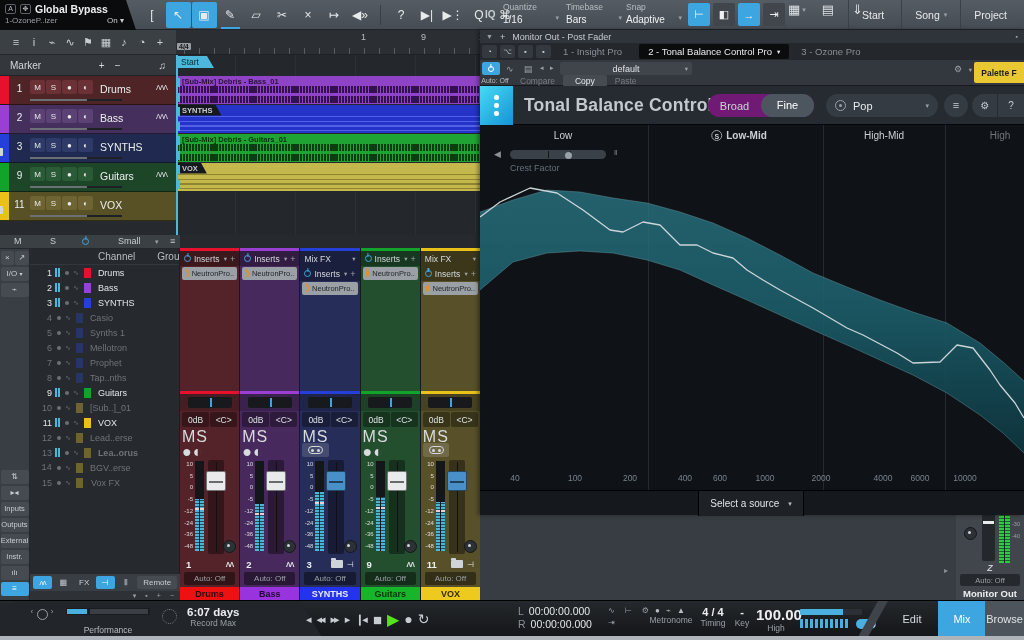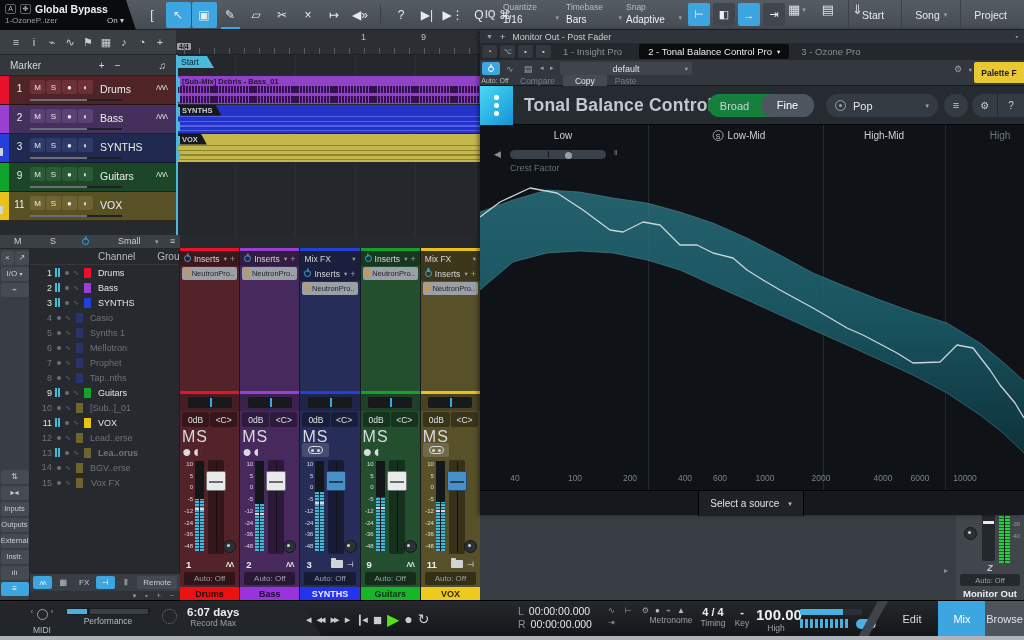--- a/index.html
+++ b/index.html
@@ -147,21 +147,21 @@
 .pp-box .ct{position:absolute;right:4px;font-size:6.5px;color:#9aa0a6}
 .pp-cmp{position:absolute;left:40px;top:15px;display:flex;gap:8px;font-size:8.5px;color:#787e84;align-items:center}
 .pp-copy{background:#454b51;color:#e4e7ea;padding:1px 12px;border-radius:2px}
 .pp-gear{position:absolute;right:62px;top:4px;font-size:9px;color:#9aa0a6}
 .pp-ct2{position:absolute;right:52px;top:6px;font-size:6.5px;color:#9aa0a6}
 .pp-pal{position:absolute;right:0;top:2px;width:50px;height:21px;background:#e9c832;color:#1a1d20;font-size:8.5px;font-weight:bold;display:flex;align-items:center;justify-content:center;border-radius:2px 0 0 2px;white-space:nowrap;overflow:hidden}
 .p-head{height:39px;background:#262b31;position:relative;border-bottom:1px solid #05070a}
 .logo{position:absolute;left:0;top:0;width:33px;height:39px;background:linear-gradient(135deg,#48daf4,#1493d6);display:flex;flex-direction:column;align-items:center;justify-content:center;gap:3.5px}
 .ld{width:4.5px;height:4.5px;background:#fff;border-radius:50%}
 .p-title{position:absolute;left:44px;top:9px;font-size:17.5px;font-weight:bold;color:#c2c8cd;letter-spacing:.2px}
-.bf{position:absolute;left:228px;top:8px;width:106px;height:23px;background:#15803d;border-radius:12px;display:flex;font-size:11px;color:#cdd2d6;align-items:center}
+.bf{position:absolute;left:228px;top:8px;width:106px;height:23px;background:#701a75;border-radius:12px;display:flex;font-size:11px;color:#cdd2d6;align-items:center}
 .bf-b{flex:1;text-align:center}
 .bf-f{flex:1;text-align:center;background:#4d565f;border-radius:12px;height:23px;line-height:23px;color:#fff}
 .tgt{position:absolute;left:346px;top:8px;width:112px;height:23px;background:#343b43;border-radius:12px;display:flex;align-items:center;padding:0 9px;gap:7px;font-size:11px;color:#e8eaec}
 .tgt-ic{width:11px;height:11px;border:1.3px solid #9aa0a6;border-radius:50%;position:relative;flex:0 0 11px}
 .tgt-ic::after{content:"";position:absolute;left:2.5px;top:2.5px;width:3px;height:3px;border-radius:50%;background:#9aa0a6}
 .tgt .ct{margin-left:auto;font-size:7px;color:#9aa0a6}
 .pl-menu{position:absolute;left:464px;top:8px;width:24px;height:23px;background:#343b43;border-radius:12px;text-align:center;line-height:23px;color:#c8cdd2;font-size:11px}
 .pl-grp{position:absolute;left:492px;top:8px;width:78px;height:23px;background:#343b43;border-radius:12px;display:flex}
 .pl-grp span{flex:1;text-align:center;line-height:23px;font-size:10px;color:#c8cdd2;border-left:1px solid #262b31}
 .pl-grp span:first-child{border-left:none}
@@ -196,21 +196,21 @@
 .mn-auto{position:absolute;left:4px;top:69px;width:60px;height:12px;background:rgba(0,0,0,.42);border-radius:2px;font-size:7.5px;color:#9aa0a6;display:flex;align-items:center;justify-content:center}
 .mn-name{position:absolute;left:0;top:83px;width:100%;text-align:center;font-size:9.5px;font-weight:bold;color:#eceef0}
 #sidearrow{position:absolute;left:944px;top:566px;font-size:8px;color:#8a9096}
 
 #transport{position:absolute;left:0;top:600px;width:1024px;height:36px;background:linear-gradient(#25282c,#141619);border-top:1px solid #000}
 .tp-shape{position:absolute;left:0;top:0;width:322px;height:36px;background:#22252a;clip-path:polygon(0 8px,16px 0,300px 0,322px 36px,0 36px)}
 .t-midi{position:absolute;left:24px;top:5px;width:36px;text-align:center}
 .midi-ic{display:inline-block;width:11px;height:11px;border:1.3px solid #9aa0a6;border-radius:50%;position:relative}
 .midi-ic::before{content:"‹";position:absolute;left:-7px;top:-3px;font-size:8px;color:#9aa0a6}
 .midi-ic::after{content:"›";position:absolute;right:-7px;top:-3px;font-size:8px;color:#9aa0a6}
-.t-lbl{font-size:8.5px;color:#b8bdc2;margin-top:1px}
+.t-lbl{font-size:8.5px;color:#b8bdc2;margin-top:10px}
 .t-perf{position:absolute;left:64px;top:7px;width:88px;text-align:center}
 .perfbar{width:84px;height:7px;background:#1a1d20;border-radius:1px;position:relative;margin:0 auto}
 .perfbar::after{content:"";position:absolute;left:1px;top:1px;width:20px;height:5px;background:#4ab0e0}
 .perfbar::before{content:"";position:absolute;left:24px;top:1px;width:58px;height:5px;background:#3a3f45}
 .t-dot{position:absolute;left:162px;top:8px;width:15px;height:15px;border:1.6px dotted #787f86;border-radius:50%}
 .t-rec{position:absolute;left:187px;top:5px;text-align:center}
 .t-val{font-size:11.5px;font-weight:bold;color:#eceef0}
 .t-sub{font-size:8.5px;color:#9aa0a6;margin-top:0px}
 .t-time{position:absolute;left:203px;top:2px;width:96px;text-align:center}
 .t-timeval{font-size:15.5px;font-weight:bold;color:#f2f4f6;letter-spacing:.5px}
@@ -531,20 +531,30 @@
         <div class="clip" style="background: rgb(36, 51, 200);">
           <span class="clipmark cm1"></span>
           <span class="clipmark cm2"></span>
 
           <span class="clip-tag">SYNTHS</span>
 
           <div class="stripebody" style="--ln: #5560e8;"></div>
         </div>
       </div>
 
+      <div class="clip-row">
+        <div class="clip" style="background: rgb(31, 164, 51);">
+          <span class="clipmark cm1"></span>
+          <span class="clipmark cm2"></span>
+          <span class="clip-label">[Sub-Mix] Debris - Guitars_01</span>
+
+          <div class="wavebody" style="--wv: #0a3d12;"></div>
+
+        </div>
+      </div>
 
       <div class="clip-row">
         <div class="clip" style="background: rgb(196, 183, 76);">
           <span class="clipmark cm1"></span>
           <span class="clipmark cm2"></span>
 
           <span class="clip-tag">VOX</span>
 
           <div class="stripebody" style="--ln: #8f8530;"></div>
         </div>
@@ -1162,21 +1172,21 @@
         <polyline fill="none" stroke="#6a9aa4" stroke-opacity="0.55" stroke-width="0.8" points="0,87 33,75 67,65 100,67 133,73 167,78 200,87 233,98 267,113 300,130 333,148 367,162 400,175 433,187 467,198 500,218 523,237 544,256"></polyline>
         <polyline fill="none" stroke="#6a9aa4" stroke-opacity="0.55" stroke-width="0.8" points="0,165 33,137 67,128 100,126 133,128 167,135 200,145 233,160 267,175 300,190 333,205 367,220 400,235 433,250 467,268 500,290 523,308 544,328"></polyline>
         <polyline fill="none" stroke="#d4dcdf" stroke-width="1.3" stroke-opacity="0.95" stroke-linejoin="round" points="0,92 20,77 50,63 77,68 103,85 130,105 143,107 163,97 180,100 200,120 217,120 233,128 253,133 267,145 283,155 300,165 333,183 367,203 383,210 417,228 433,238 460,237 477,220 493,223 510,245 520,260 535,278 544,293"></polyline>
       </svg>
 
         <div class="sec" style="left: 83px; color: rgb(204, 209, 213);">
 
           <span>Low</span>
         </div>
 
-        <div class="sec" style="left: 259px; color: rgb(204, 209, 213);">
+        <div class="sec" style="left: 259px; color: rgb(204, 209, 213); font-weight: bold;">
           <span class="solo-c">S</span>
           <span>Low-Mid</span>
         </div>
 
         <div class="sec" style="left: 404px; color: rgb(204, 209, 213);">
 
           <span>High-Mid</span>
         </div>
 
         <div class="sec" style="left: 520px; color: rgb(112, 118, 124);">

